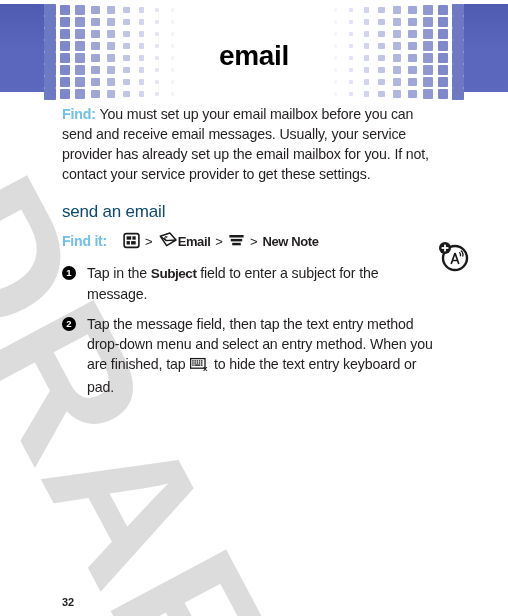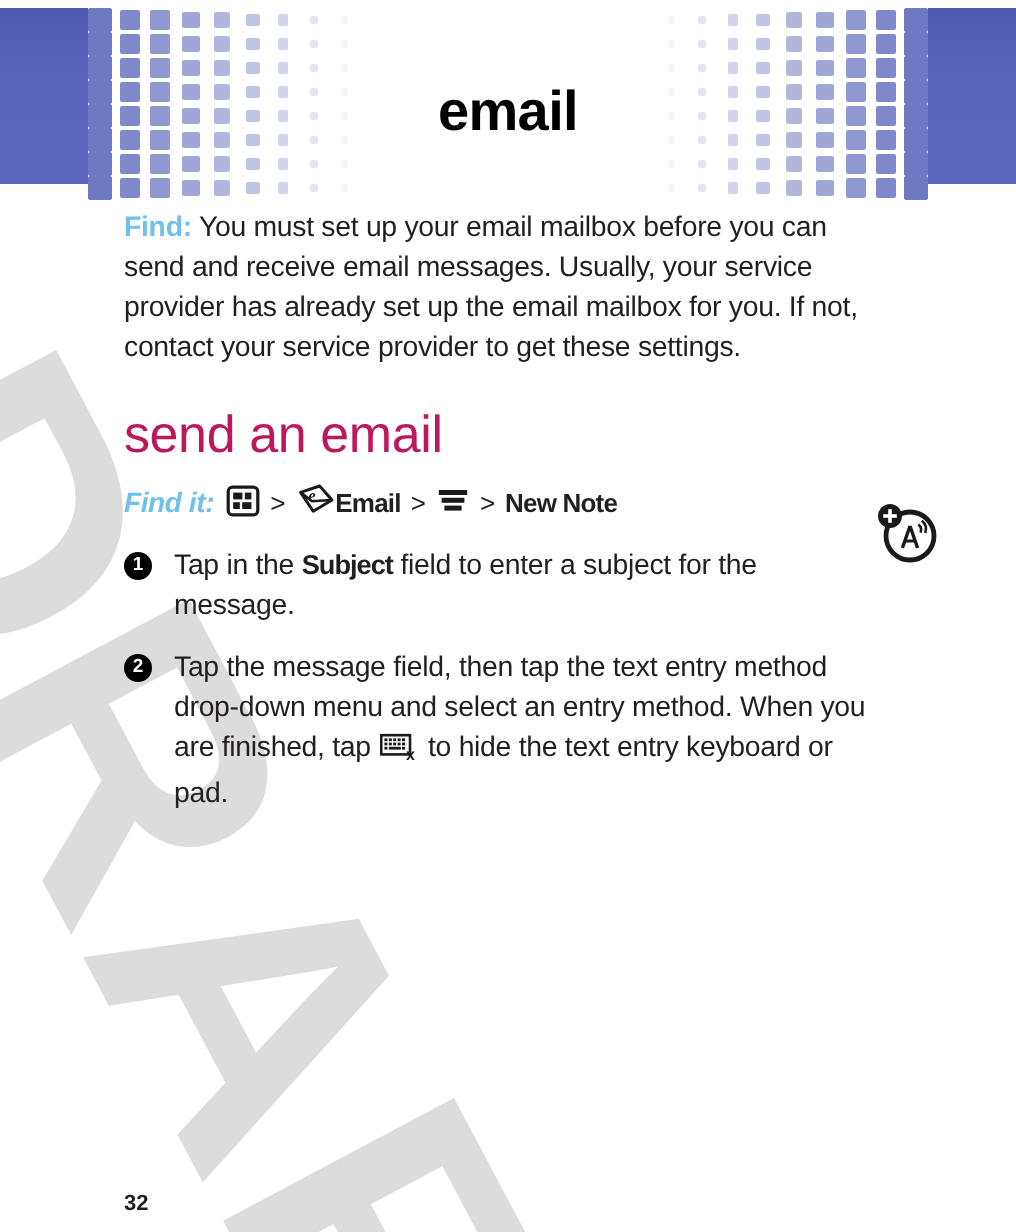--- a/index.html
+++ b/index.html
@@ -128,23 +128,23 @@
     margin: 0 0 14px 0;
     letter-spacing: -0.15px;
   }
 
   .note-label {
     color: #6fc0ec;
     font-weight: bold;
   }
 
   h2.section {
-    font-size: 26px;
+    font-size: 17px;
     font-weight: normal;
-    color: #be185d;
+    color: #0c4a6e;
     margin: 18px 0 10px 0;
     letter-spacing: -0.2px;
     line-height: 1.1;
   }
 
   .para-with-icon {
     position: relative;
   }
   .para-with-icon p.body { width: 305px; }
 
@@ -163,23 +163,22 @@
     margin: 2px 0 12px 0;
     display: flex;
     align-items: center;
     flex-wrap: wrap;
     line-height: 1;
   }
   .findit .findit-label {
     color: #6fc0ec;
     font-weight: bold;
     font-size: 14px;
-    margin-right: 6px;
+    margin-right: 16px;
     letter-spacing: -0.2px;
-    font-style: italic;
   }
   .findit .sep {
     margin: 0 5px;
     font-size: 13px;
     color: #231f20;
   }
   .findit .crumb {
     font-weight: bold;
     font-size: 13px;
     letter-spacing: -0.4px;

